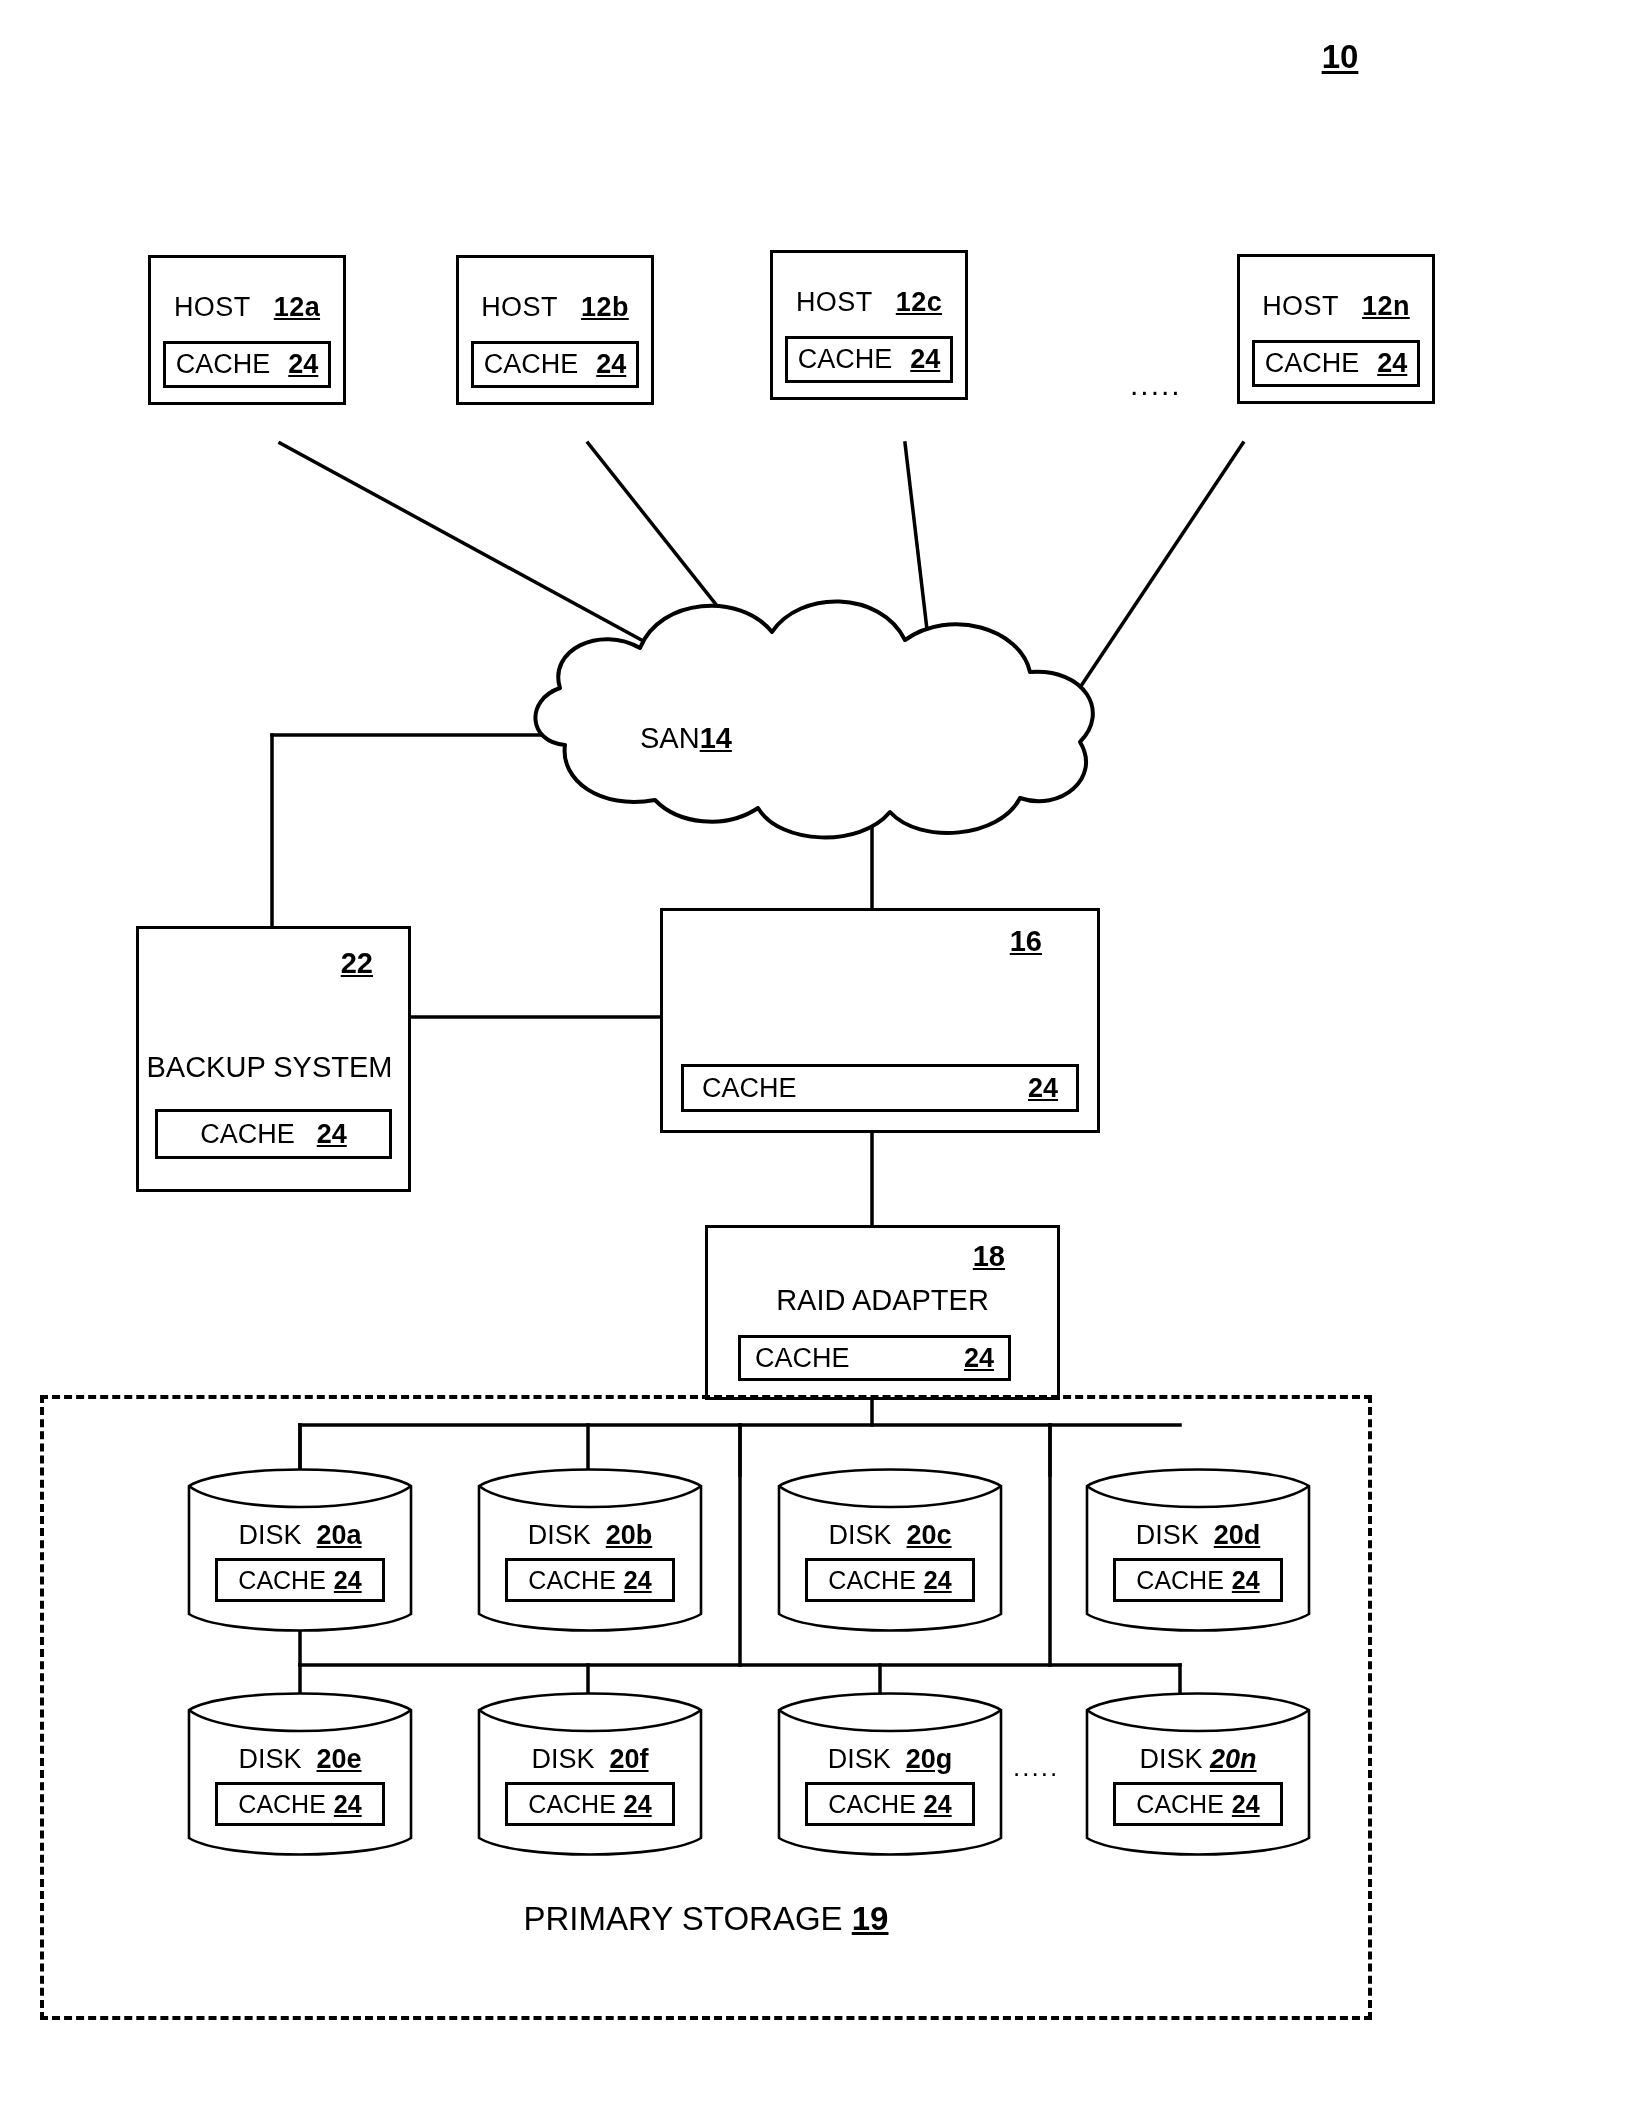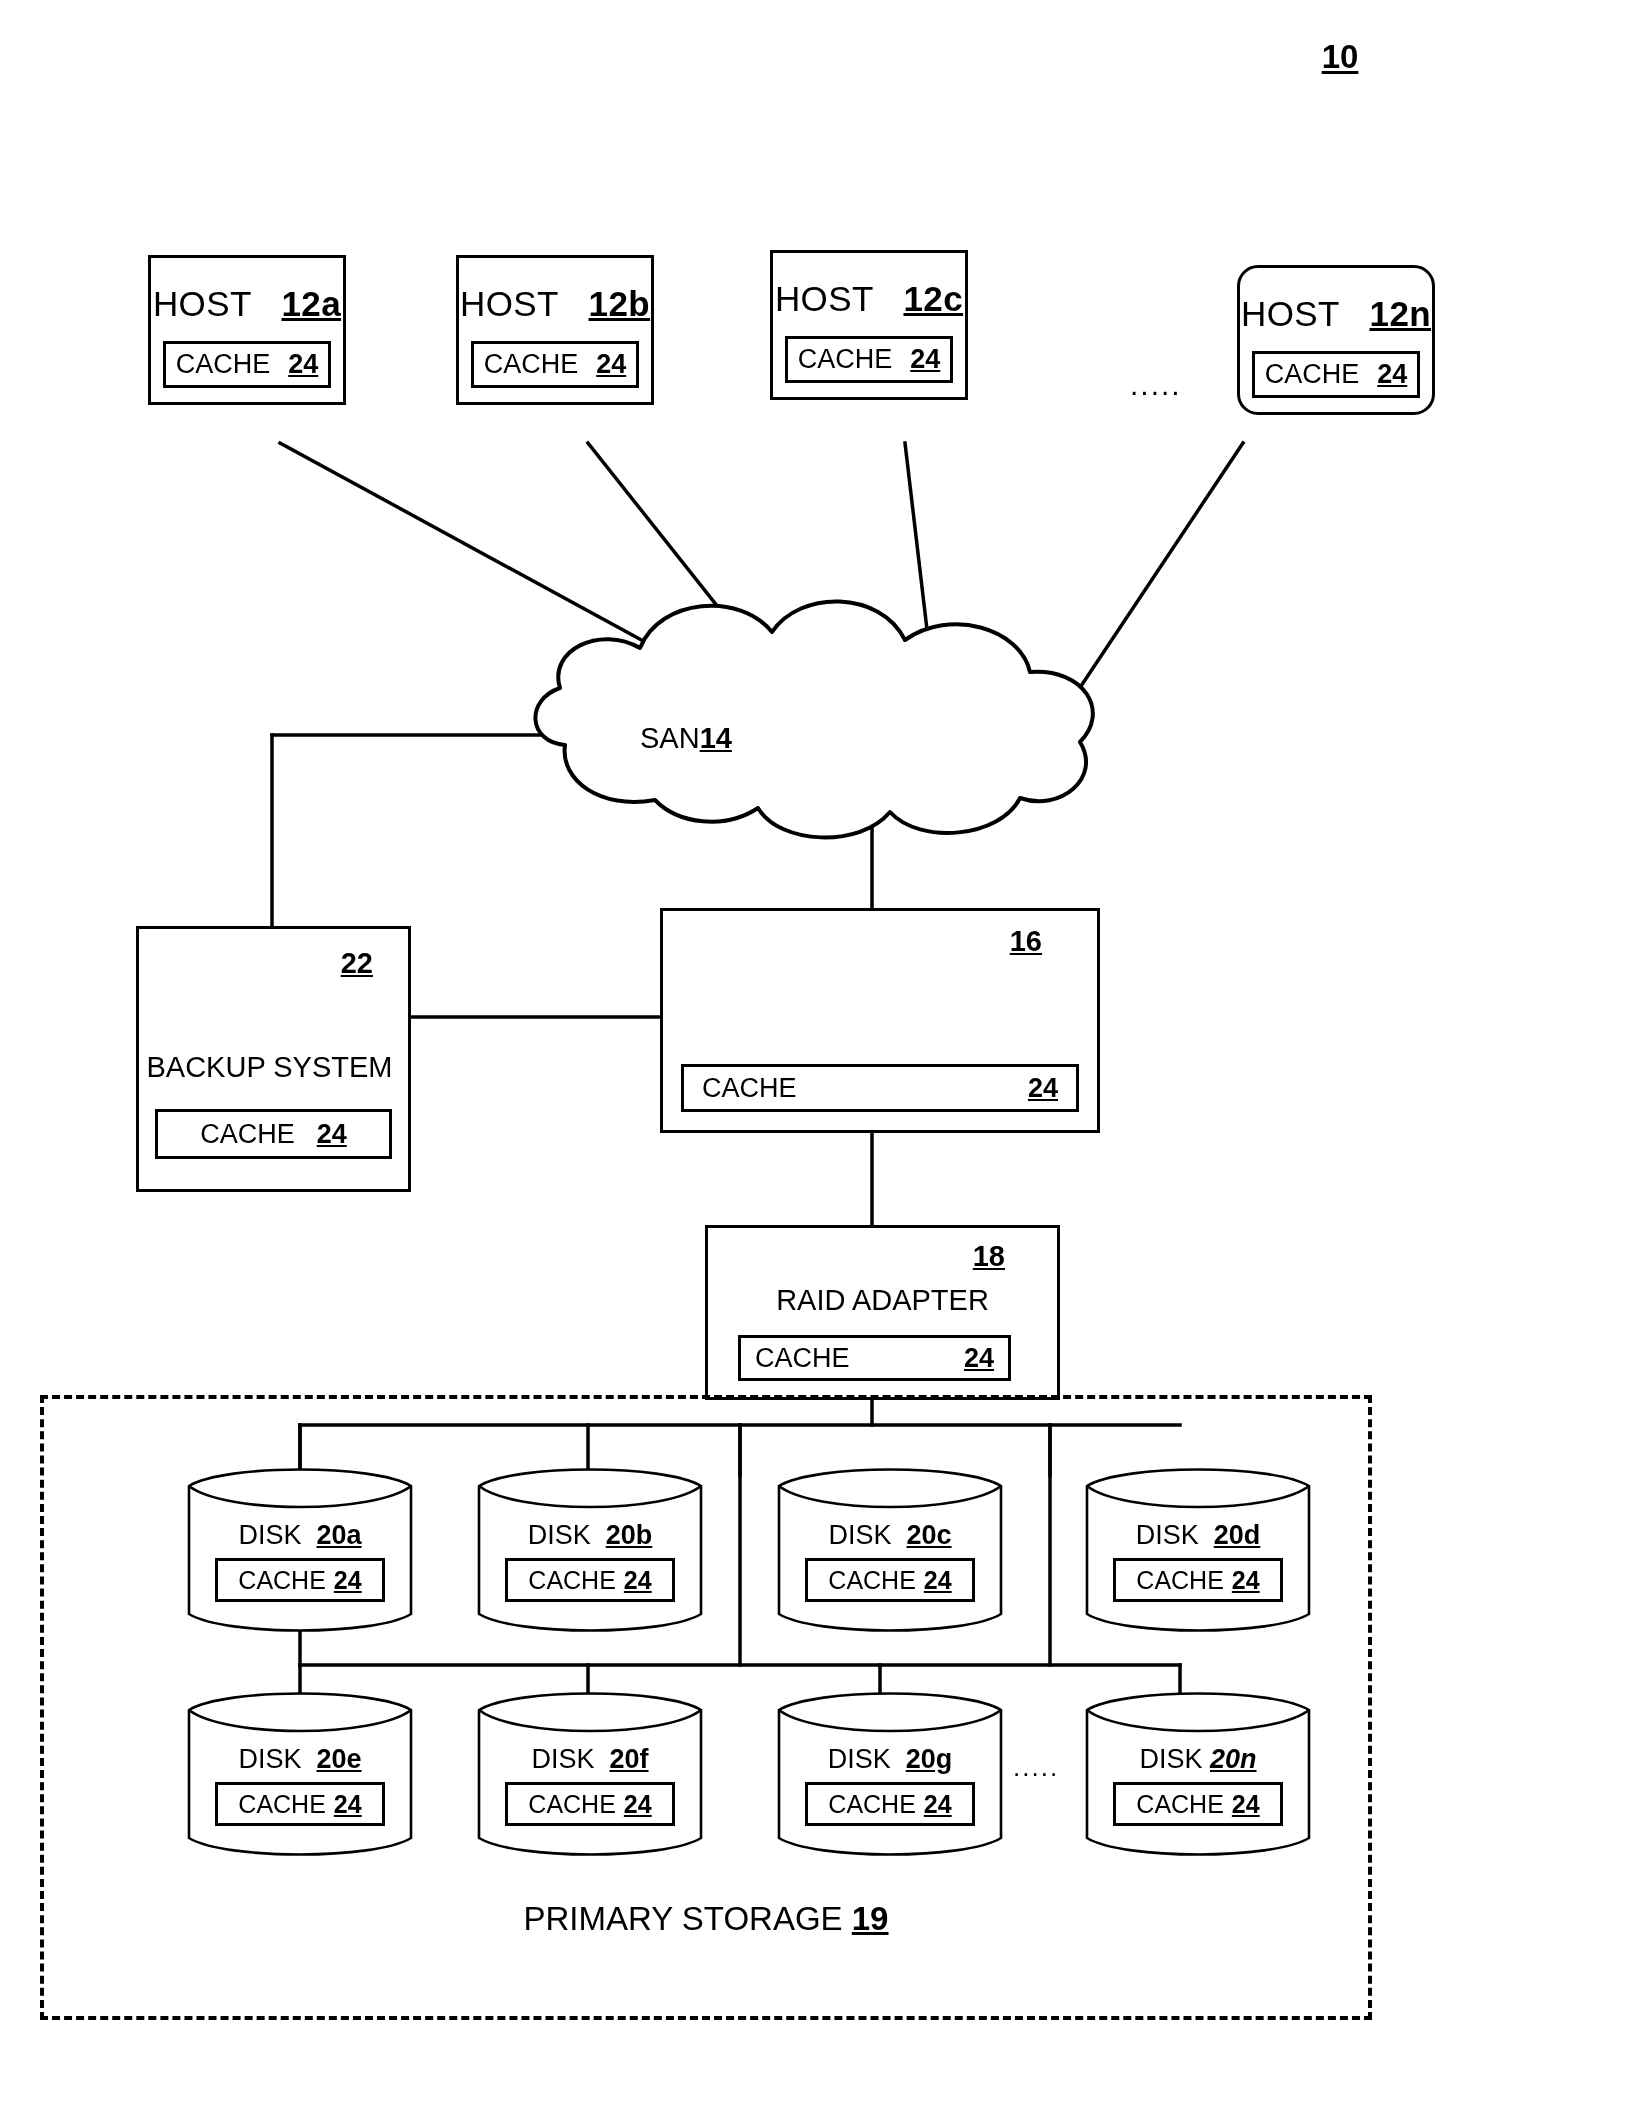--- a/index.html
+++ b/index.html
@@ -18,21 +18,21 @@
     font-size:33px;font-weight:bold;text-decoration:underline;
     text-underline-offset:3px;
   }
 
   
   .box{
     position:absolute;border:3px solid #000;background:#fff;box-sizing:border-box;
   }
   .boxtitle{
     position:absolute;left:0;right:0;text-align:center;
-    font-size:35px;letter-spacing:.4px;white-space:nowrap;
+    font-size:27px;letter-spacing:.4px;white-space:nowrap;margin-top:8px;
   }
   .ref{font-weight:bold;text-decoration:underline;text-underline-offset:2px;}
 
   
   .cachebox{
     position:absolute;border:3px solid #000;background:#fff;box-sizing:border-box;
     display:flex;align-items:center;justify-content:center;
   }
   .cachebox .ctext{font-size:27px;white-space:nowrap;}
 
@@ -188,21 +188,21 @@
       &nbsp;&nbsp;<span class="ref">12c</span>
     </div>
     <div class="cachebox">
       <span class="ctext">CACHE</span>
       <span class="ctext ref" style="margin-left:18px;">24</span>
     </div>
   </div>
 
   <div class="dots" style="left:1130px;top:368px;">.....</div>
 
-  <div class="box host" style="left:1237px;top:265px;border-radius:21px;">
+  <div class="box host" style="left:1237px;top:254px;">
     <div class="boxtitle">
       <span>HOST</span>
       &nbsp;&nbsp;<span class="ref">12n</span>
     </div>
     <div class="cachebox">
       <span class="ctext">CACHE</span>
       <span class="ctext ref" style="margin-left:18px;">24</span>
     </div>
   </div>
 

